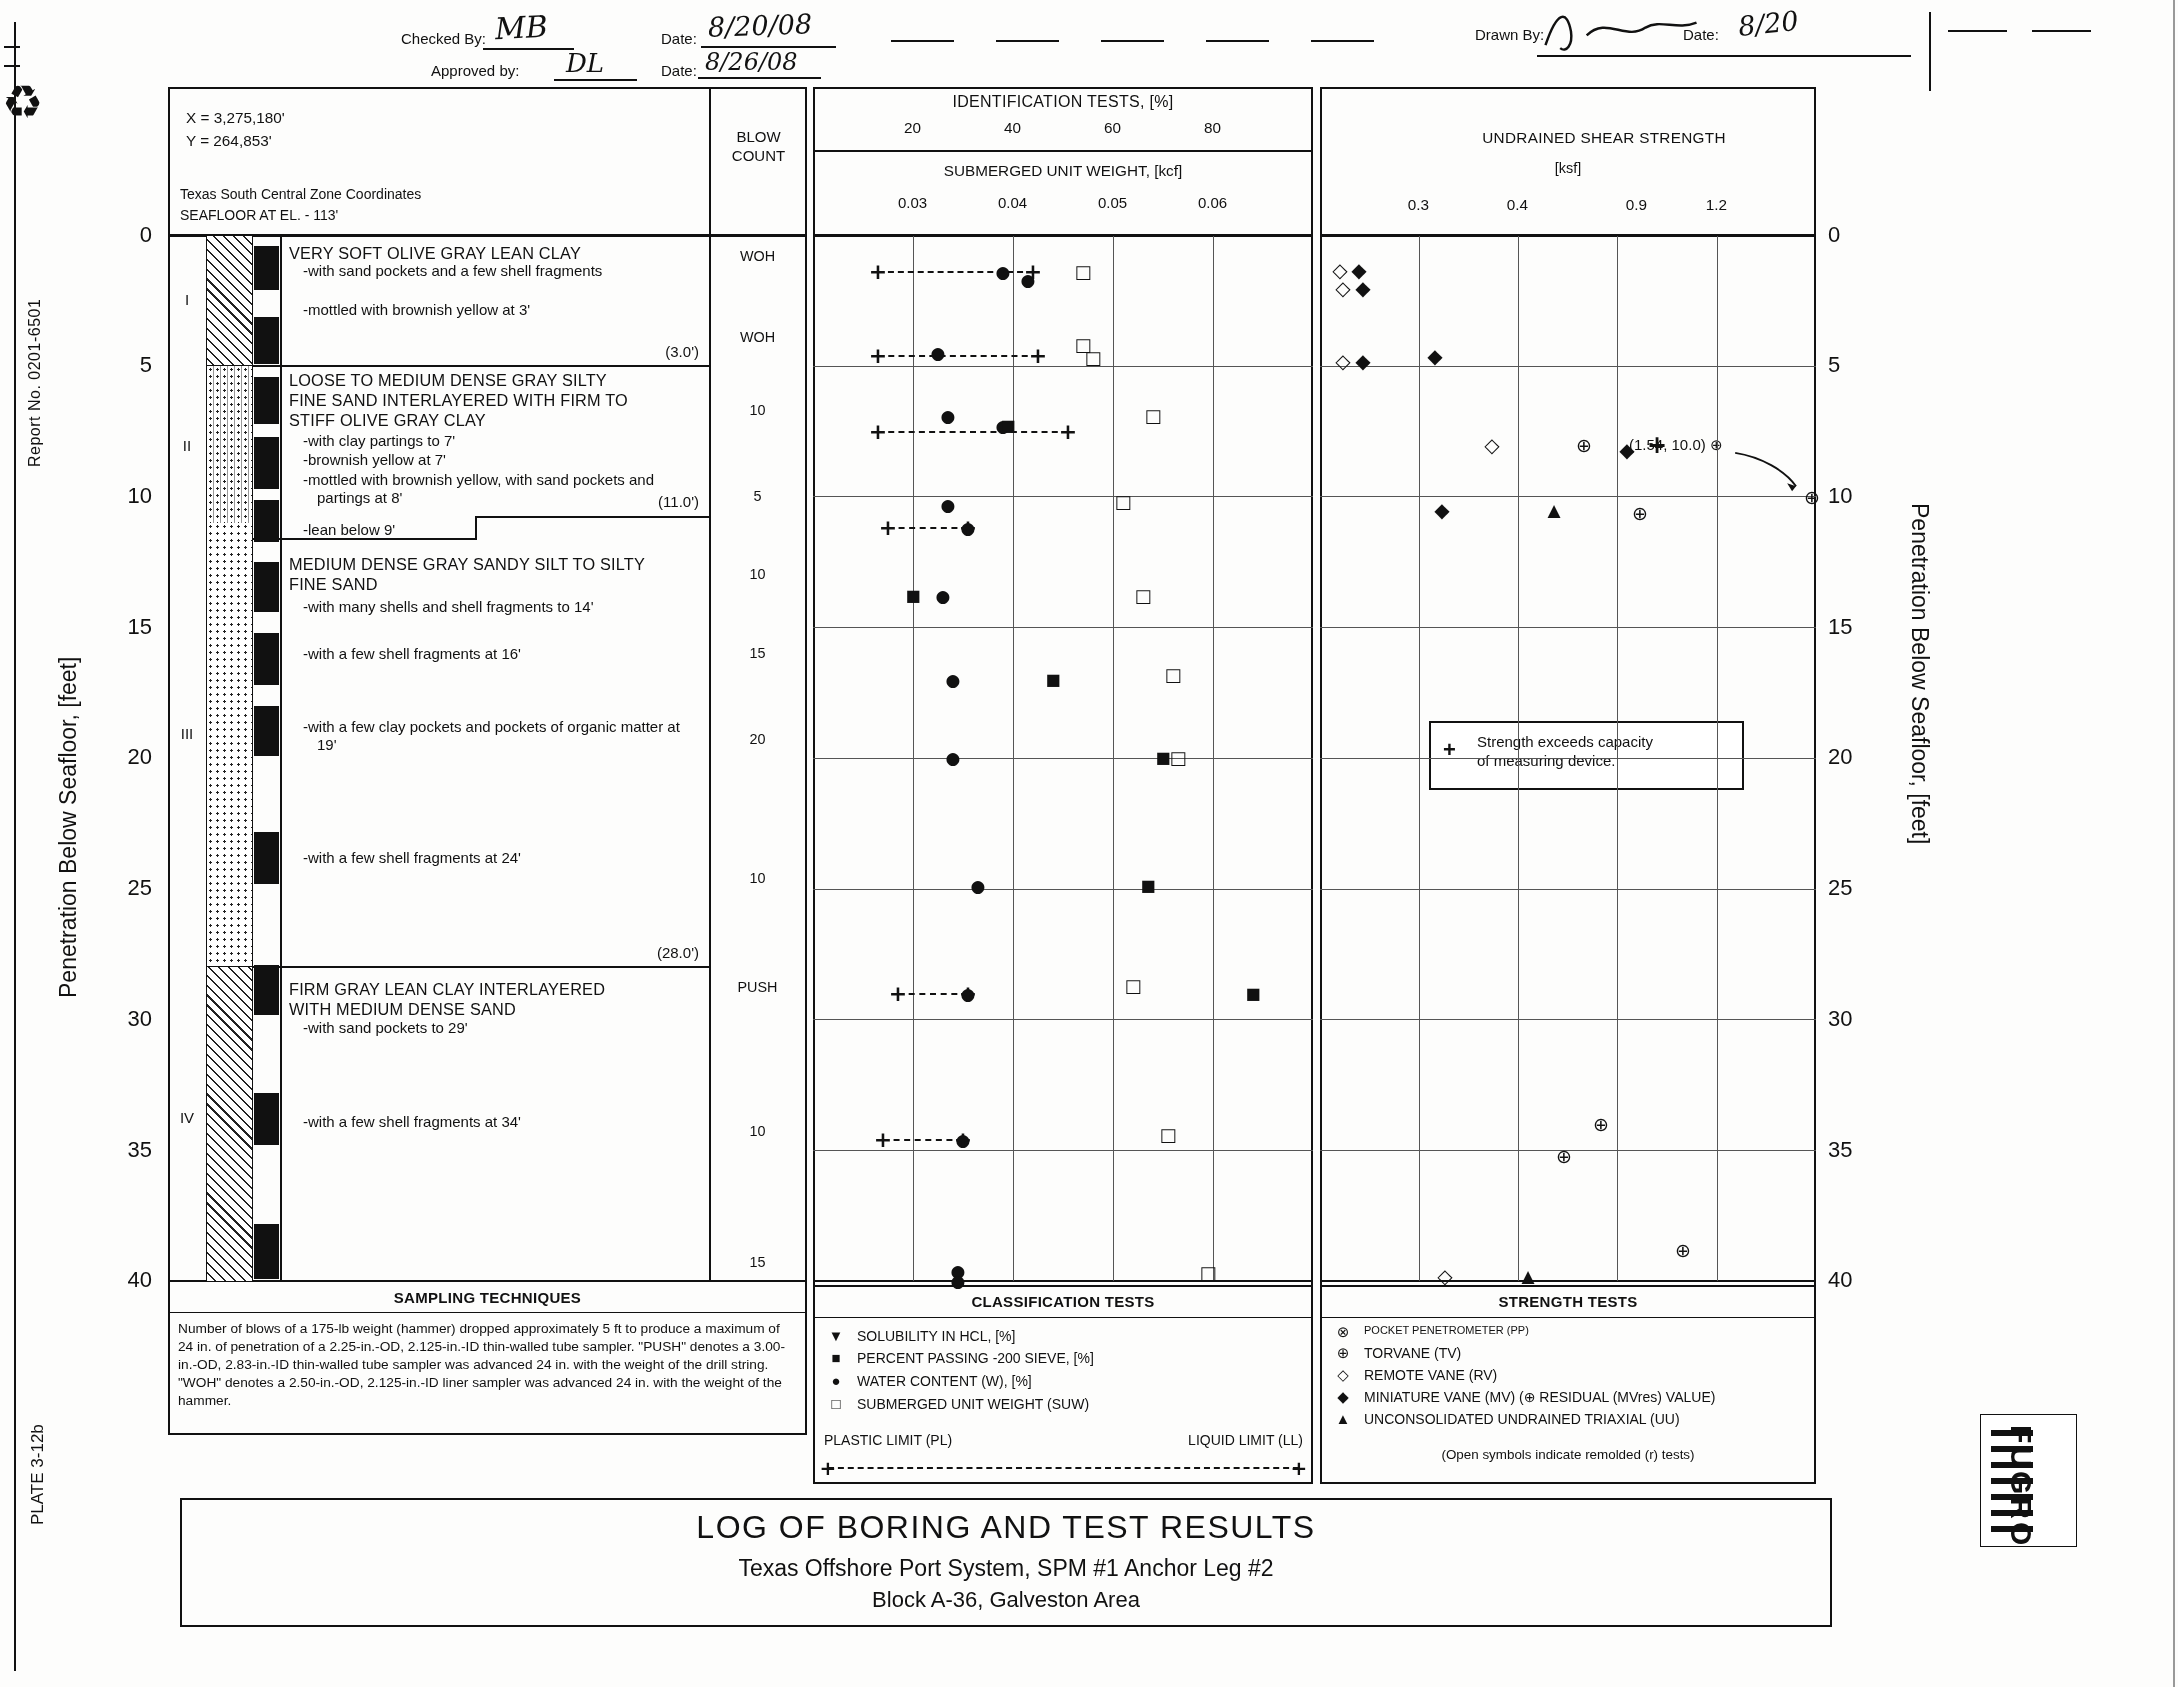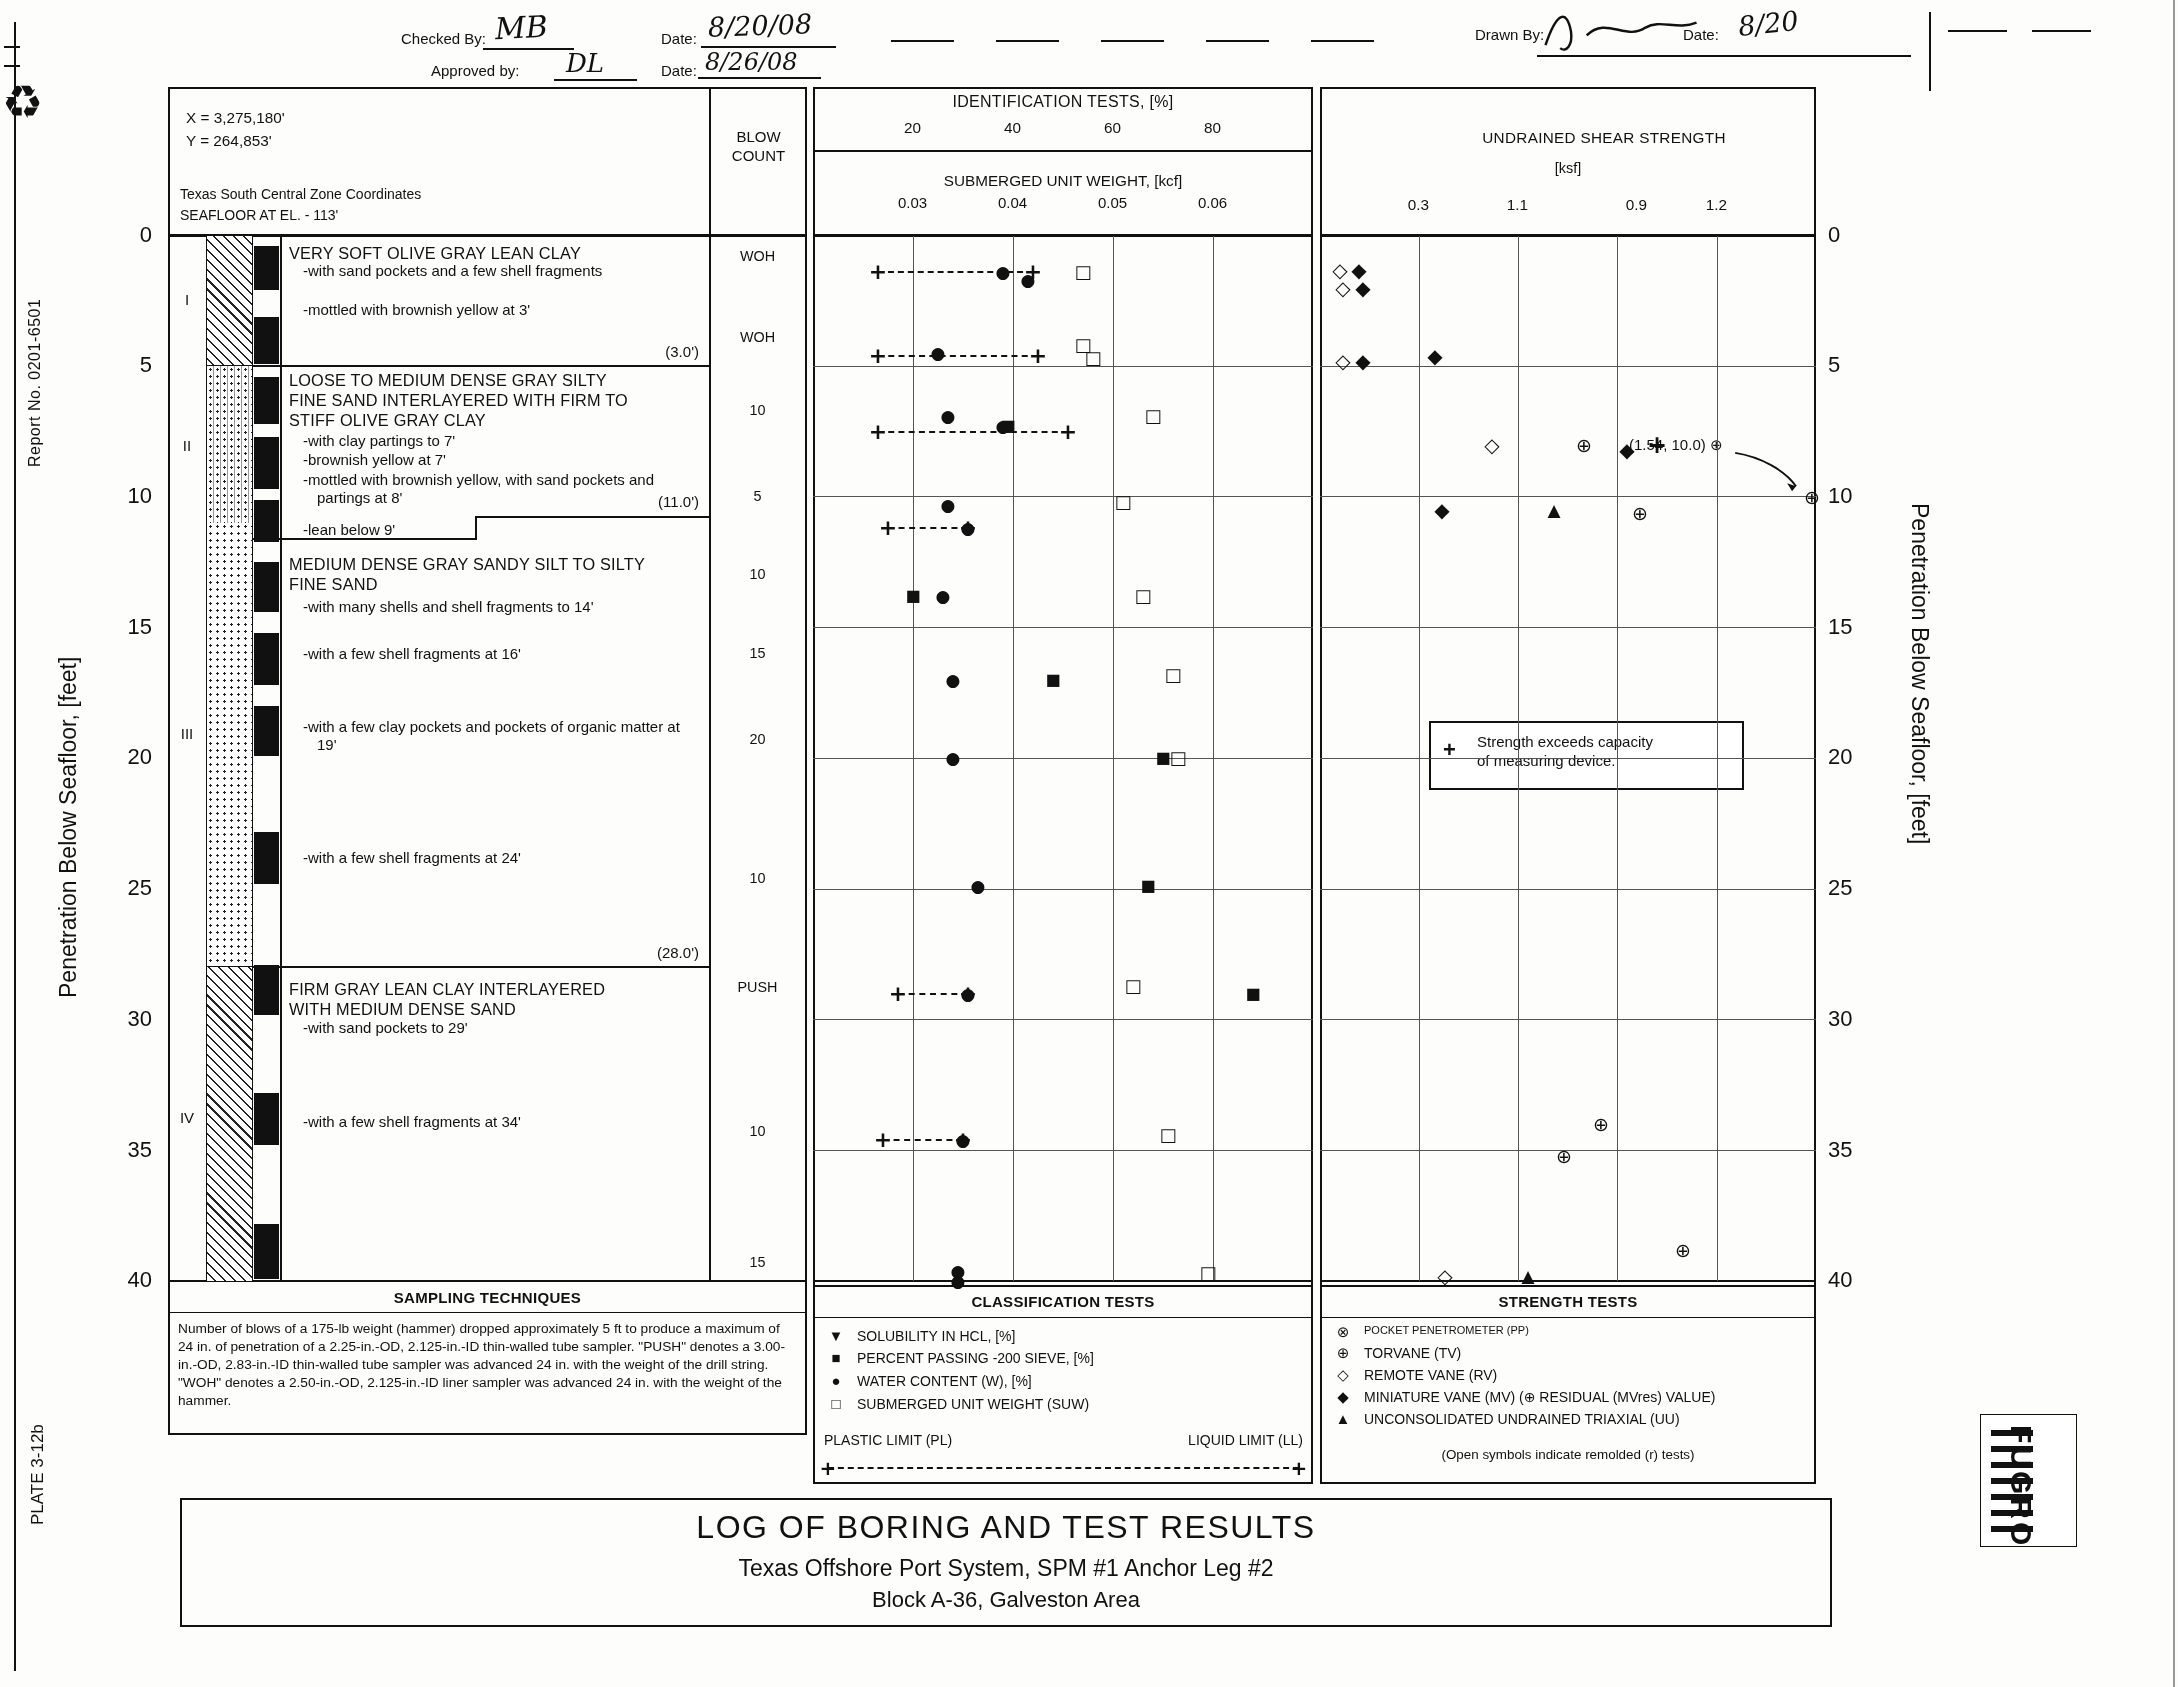--- a/index.html
+++ b/index.html
@@ -77,21 +77,21 @@
   <div class="vline" style="left:709px;top:87px;width:1.5px;height:1194px;"></div>
   <div class="hline" style="left:168px;top:234px;width:639px;height:3px;"></div>
   <div class="hline" style="left:168px;top:1280px;width:639px;height:2px;"></div>
 
   <div class="abs ctr" style="left:168px;top:1289px;width:639px;font-size:15px;font-weight:bold;letter-spacing:0.3px;">SAMPLING TECHNIQUES</div>
   <div class="hline" style="left:170px;top:1312px;width:635px;height:1px;"></div>
   <div class="abs" style="left:178px;top:1320px;width:619px;font-size:13.7px;line-height:18px;">Number of blows of a 175-lb weight (hammer) dropped approximately 5 ft to produce a maximum of 24 in. of penetration of a 2.25-in.-OD, 2.125-in.-ID thin-walled tube sampler.  "PUSH" denotes a 3.00-in.-OD, 2.83-in.-ID thin-walled tube sampler was advanced 24 in. with the weight of the drill string.  "WOH" denotes a 2.50-in.-OD, 2.125-in.-ID liner sampler was advanced 24 in. with the weight of the hammer.</div>
 
   <div class="abs ctr" style="left:813px;top:93px;width:500px;font-size:16px;letter-spacing:0.3px;">IDENTIFICATION TESTS, [%]</div>
   <div class="hline" style="left:813px;top:150px;width:500px;height:1.5px;"></div>
-  <div class="abs ctr" style="left:813px;top:162px;width:500px;font-size:15.3px;margin-top:10px;">SUBMERGED UNIT WEIGHT, [kcf]</div>
+  <div class="abs ctr" style="left:813px;top:162px;width:500px;font-size:15.3px;">SUBMERGED UNIT WEIGHT, [kcf]</div>
 
   <div class="hline" style="left:813px;top:1285px;width:500px;height:2px;"></div>
   <div class="abs ctr" style="left:813px;top:1293px;width:500px;font-size:15px;font-weight:bold;letter-spacing:0.3px;">CLASSIFICATION TESTS</div>
   <div class="hline" style="left:815px;top:1317px;width:496px;height:1px;"></div>
   <div class="abs" style="left:824px;top:1432px;font-size:14px;">PLASTIC LIMIT (PL)</div>
   <div class="abs" style="left:1089px;top:1432px;width:214px;text-align:right;font-size:14px;">LIQUID LIMIT (LL)</div>
   <div class="abs" style="left:828px;top:1467px;width:471px;height:0;border-top:2px dashed #111;"></div>
   <span class="sym" style="left:828px;top:1468px;font-size:20px;font-weight:bold;">+</span>
   <span class="sym" style="left:1299px;top:1468px;font-size:20px;font-weight:bold;">+</span>
 
@@ -171,21 +171,21 @@
     <div class="abs" style="left: 1083px; top: 119px; width: 59px; text-align: center; font-size: 15.3px;">60</div>
     <div class="abs" style="left: 1213px; top: 236px; width: 1px; height: 1045px; background: rgb(85, 85, 85);"></div>
     <div class="abs" style="left: 1183px; top: 119px; width: 59px; text-align: center; font-size: 15.3px;">80</div>
     <div class="abs" style="left: 883px; top: 194px; width: 59px; text-align: center; font-size: 15px;">0.03</div>
     <div class="abs" style="left: 983px; top: 194px; width: 59px; text-align: center; font-size: 15px;">0.04</div>
     <div class="abs" style="left: 1083px; top: 194px; width: 59px; text-align: center; font-size: 15px;">0.05</div>
     <div class="abs" style="left: 1183px; top: 194px; width: 59px; text-align: center; font-size: 15px;">0.06</div>
     <div class="abs" style="left: 1419px; top: 236px; width: 1px; height: 1045px; background: rgb(85, 85, 85);"></div>
     <div class="abs" style="left: 1389px; top: 196px; width: 59px; text-align: center; font-size: 15.3px;">0.3</div>
     <div class="abs" style="left: 1518px; top: 236px; width: 1px; height: 1045px; background: rgb(85, 85, 85);"></div>
-    <div class="abs" style="left: 1488px; top: 196px; width: 59px; text-align: center; font-size: 15.3px;">1.1</div>
+    <div class="abs" style="left: 1488px; top: 196px; width: 59px; text-align: center; font-size: 15.3px;">0.4</div>
     <div class="abs" style="left: 1617px; top: 236px; width: 1px; height: 1045px; background: rgb(85, 85, 85);"></div>
     <div class="abs" style="left: 1588px; top: 196px; width: 59px; text-align: right; font-size: 15.3px;">0.9</div>
     <div class="abs" style="left: 1717px; top: 236px; width: 1px; height: 1045px; background: rgb(85, 85, 85);"></div>
     <div class="abs" style="left: 1687px; top: 196px; width: 59px; text-align: center; font-size: 15.3px;">1.2</div>
     <div class="abs" style="left: 206px; top: 236px; width: 1.5px; height: 1045px; background: rgb(17, 17, 17);"></div>
     <div class="abs" style="left: 251px; top: 236px; width: 1.5px; height: 1045px; background: rgb(17, 17, 17);"></div>
     <div class="abs" style="left: 280px; top: 236px; width: 1.5px; height: 1045px; background: rgb(17, 17, 17);"></div>
     <div class="abs pat-clay" style="left: 207px; top: 236px; width: 45px; height: 131px;"></div>
     <div class="abs" style="left: 170px; top: 291px; width: 34px; text-align: center; font-size: 15px;">I</div>
     <div class="abs" style="left: 289px; top: 243px; width: 356px; font-size: 16.3px; line-height: 20px; letter-spacing: 0.2px;">VERY SOFT OLIVE GRAY LEAN CLAY</div>

